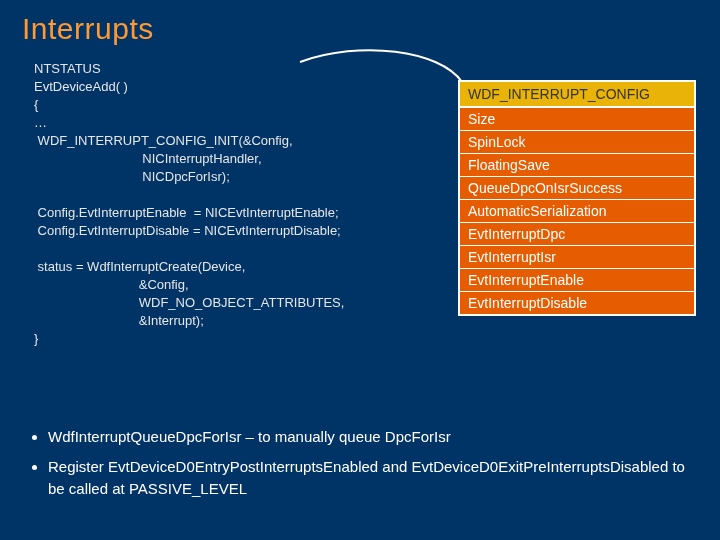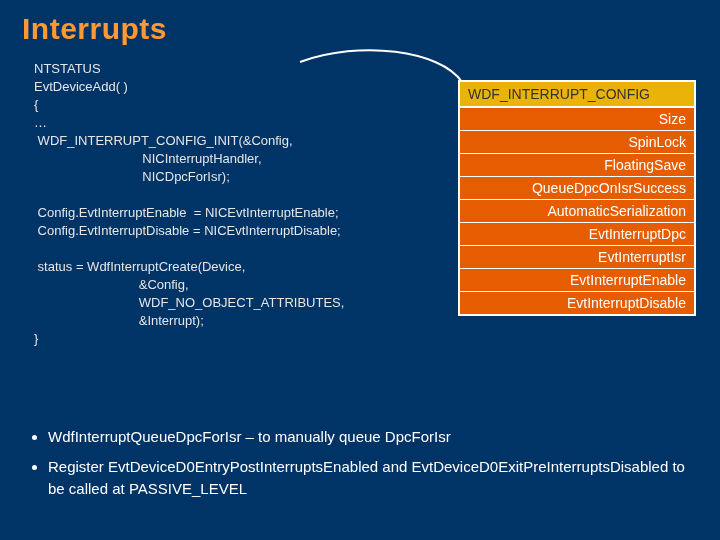--- a/index.html
+++ b/index.html
@@ -7,21 +7,21 @@
     width:720px;height:540px;
     background:#003366;
     font-family:"Segoe UI",Arial,sans-serif;
     color:#fff;
     position:relative;
     overflow:hidden;
   }
   .title{
     position:absolute;left:22px;top:12px;
     color:#ff9933;
-    font-size:30px;font-weight:700;letter-spacing:.5px;text-align:center;
+    font-size:30px;font-weight:400;letter-spacing:.5px;text-align:center;
   }
   .code{
     position:absolute;left:34px;top:60px;
     font-size:13px;line-height:18px;
     color:#e6e6e6;
     white-space:pre;
     font-family:"Segoe UI",Arial,sans-serif;
   }
   .table{
     position:absolute;right:24px;top:80px;
@@ -33,21 +33,20 @@
   .thead{
     background:#eab308;color:#333;
     padding:4px 8px;font-weight:400;
     border-bottom:1px solid #fff;
   }
   .trow{
     color:#fff;
     padding:3px 8px;
     border-top:1px solid #fff;
     font-size:14px;
-    text-align:right;
   }
   .bullets{
     position:absolute;left:22px;top:426px;right:24px;
     font-size:15px;color:#fff;
     line-height:22px;
   }
   .bullets ul{margin:0;padding-left:26px}
   .bullets li{margin-bottom:8px}
   svg.connector{
     position:absolute;left:0;top:0;pointer-events:none;

